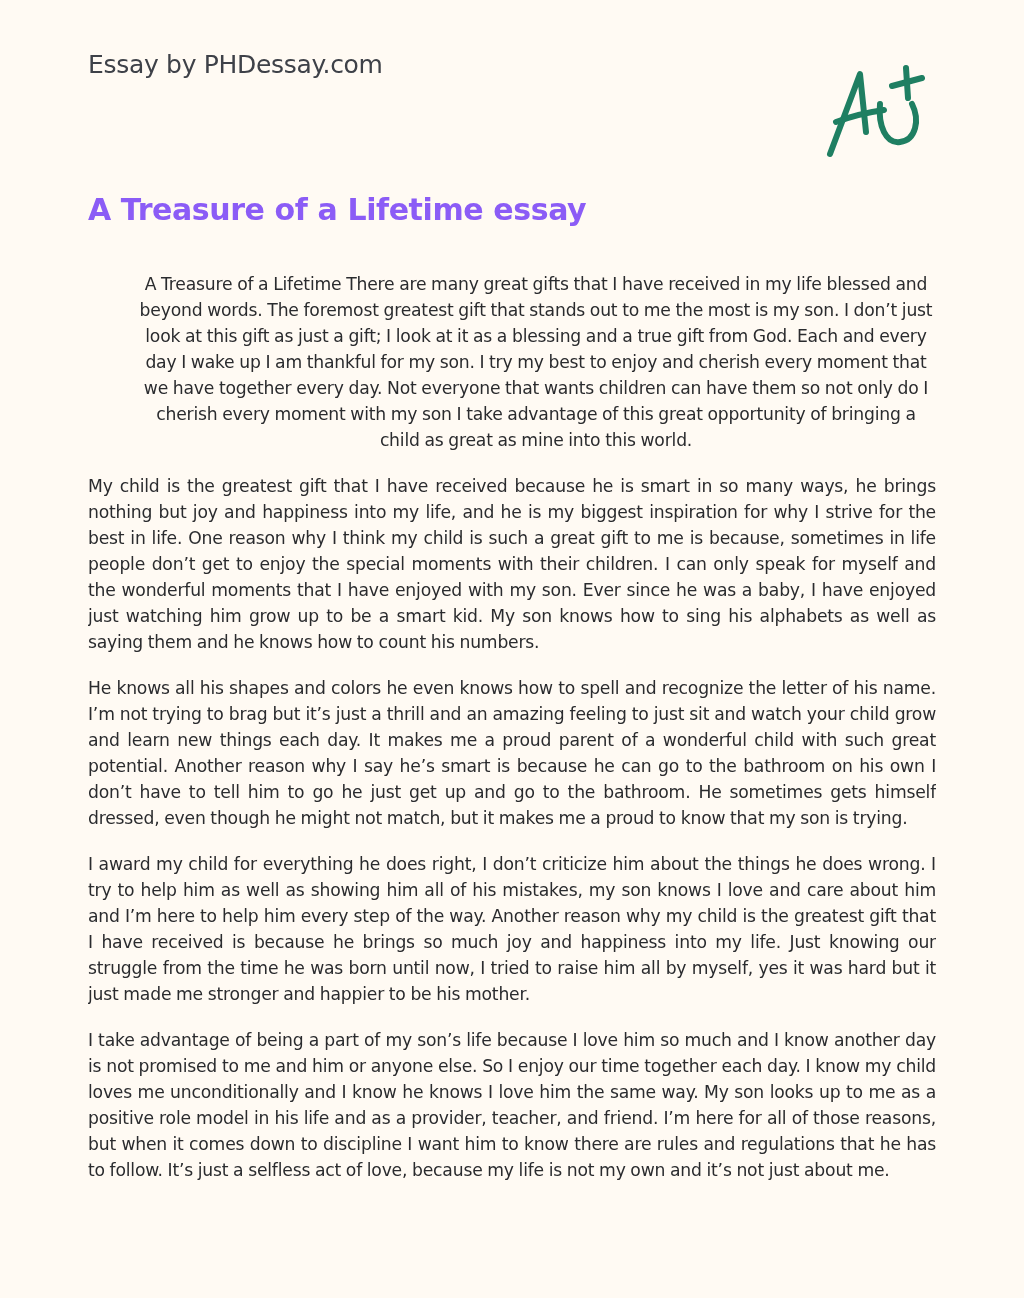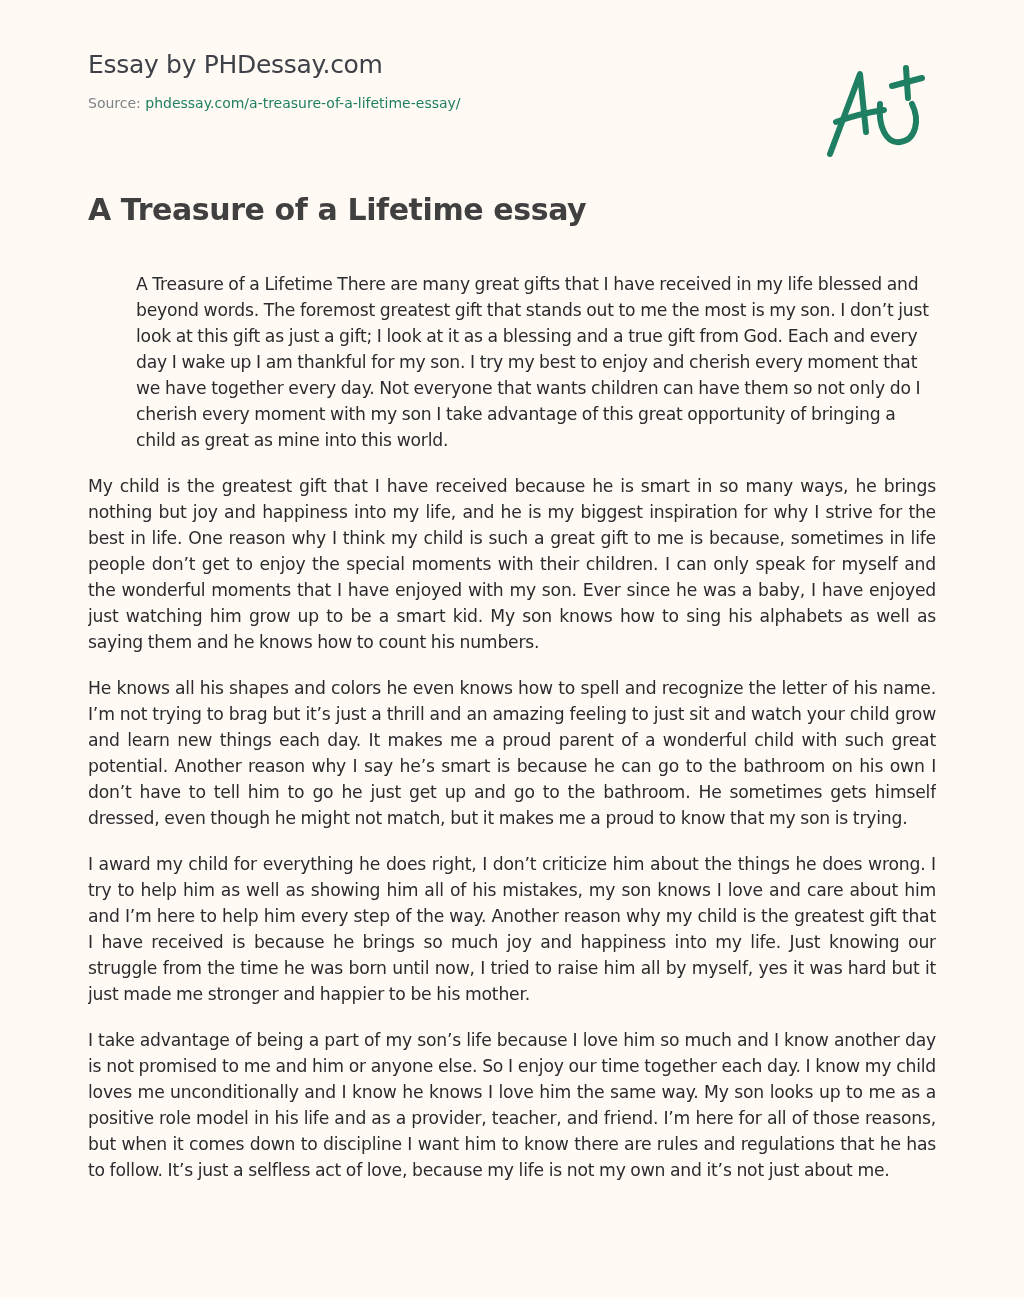--- a/index.html
+++ b/index.html
@@ -40,21 +40,21 @@
       width: 110px;
       height: 100px;
     }
     .title {
       position: absolute;
       left: 88px;
       top: 190px;
       margin: 0;
       font-size: 30px;
       font-weight: bold;
-      color: #404040;
+      color: #8b5cf6;
       letter-spacing: -0.4px;
       line-height: 40px;
     }
     .content {
       position: absolute;
       left: 88px;
       top: 271px;
       width: 848px;
       height: 982px;
       overflow: hidden;
@@ -62,33 +62,29 @@
     .content p {
       margin: 0 0 20px 0;
       font-size: 17.2px;
       line-height: 26px;
       color: #2a2b2e;
       text-align: justify;
       letter-spacing: -0.2px;
       word-spacing: -0.5px;
     }
     .content p.first {
-      text-align: left;
+      text-align: center;
       margin-left: 48px;
     }
   </style>
 </head>
 <body>
 
 <div class="header">
   <div class="brand">Essay by PHDessay.com</div>
-  <div class="source">
-    <span>Source:</span>
-    <a>phdessay.com/a-treasure-of-a-lifetime-essay/</a>
-  </div>
 </div>
 
 <div class="logo">
   <svg width="110" height="100" viewBox="0 0 110 100" fill="none" stroke="#1f7f62" stroke-width="6" stroke-linecap="round" stroke-linejoin="round">
 
     <path d="M8 90 L38 10 L44 68"></path>
 
     <path d="M14 58 C 30 52, 48 48, 62 46"></path>
 
     <path d="M58 40 C 56 62, 64 80, 78 78 C 94 76, 98 56, 90 40"></path>

